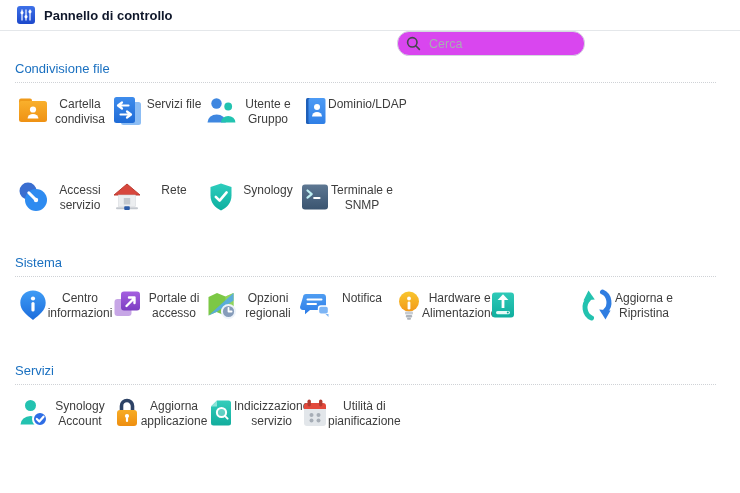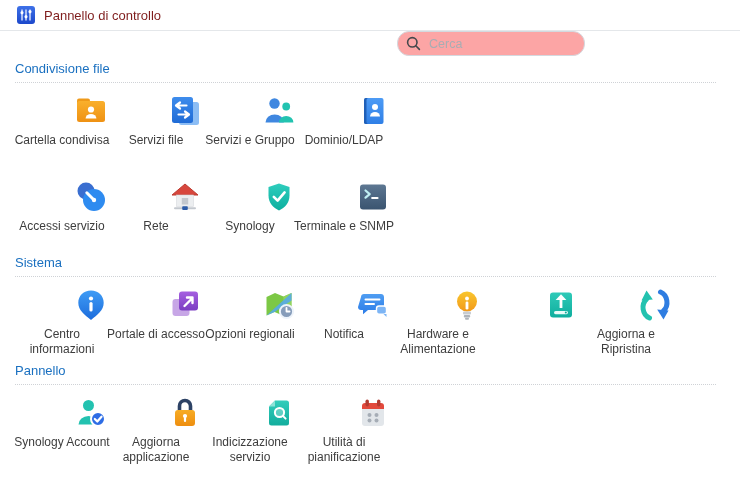--- a/index.html
+++ b/index.html
@@ -2,37 +2,37 @@
 <html><head>
 <meta charset="utf-8">
 <style>
   html,body{margin:0;padding:0;background:#fff;}
   .screen{position:relative;width:740px;height:493px;background:#fff;overflow:hidden;
           font-family:"Liberation Sans",sans-serif;}
   
   .titlebar{height:30px;display:flex;align-items:center;padding-left:17px;
             border-bottom:1px solid #e4e7ea;background:#fff;}
   .app-icon{width:18px;height:18px;display:inline-block;}
-  .page-title{font-size:13px;font-weight:normal;color:#7f1d1d;margin:0 0 0 9px;}
+  .page-title{font-size:13px;font-weight:bold;color:#0f172a;margin:0 0 0 9px;}
   
   .search-box{position:absolute;left:397px;top:31px;width:188px;height:25px;
               border:1px solid #d4d9df;border-radius:12px;display:flex;align-items:center;
-              padding:0 8px;box-sizing:border-box;background:#fca5a5;}
+              padding:0 8px;box-sizing:border-box;background:#d946ef;}
   .search-box svg{flex:0 0 auto;}
   .search-input{border:0;outline:none;flex:1;min-width:0;font-size:12.5px;color:#333;
                 margin-left:6px;font-family:"Liberation Sans",sans-serif;background:transparent;}
   .search-input::placeholder{color:#a8adb3;}
   
   .sections{padding:0 24px 0 15px;}
   .section{margin-top:6px;}
   .section:first-child{margin-top:30px;}
   .section-title{font-size:13px;color:#1a70c0;padding-bottom:6px;
                  border-bottom:1px dotted #cfd2d6;}
   .section-row{display:flex;padding-top:10px;}
-  .panel-item{width:94px;height:70px;display:flex;flex-direction:column;align-items:flex-end;
+  .panel-item{width:94px;height:70px;display:flex;flex-direction:row;align-items:flex-start;
               cursor:pointer;flex:0 0 auto;}
   .icon-slot{width:36px;height:36px;display:block;}
   .icon-slot svg{display:block;}
   .panel-label{margin-top:4px;font-size:12px;line-height:15px;color:#3d3d3d;
                text-align:center;white-space:pre-line;width:104px;margin-left:-5px;margin-right:-5px;}
   #icon-defs{position:absolute;width:0;height:0;overflow:hidden;}
 </style>
 </head>
 <body>
 
@@ -109,21 +109,21 @@
 
   <div class="panel-item">
     <span class="icon-slot">
               <svg width="36" height="36" viewBox="0 0 36 36">
     <circle cx="13.5" cy="10.5" r="5.2" fill="#3f87e0"></circle>
     <path d="M4.5 29.5 a9.2 8 0 0 1 18.4 0 z" fill="#3f87e0"></path>
     <circle cx="25.2" cy="13.5" r="3.9" fill="#22c3b0"></circle>
     <path d="M18 29.5 a7.2 6.6 0 0 1 14.4 0 z" fill="#22c3b0"></path>
   </svg>
             </span>
-    <span class="panel-label">Servizi e Gruppo</span>
+    <span class="panel-label">Utente e Gruppo</span>
   </div>
 
   <div class="panel-item">
     <span class="icon-slot">
               <svg width="36" height="36" viewBox="0 0 36 36">
     <defs>
                   <linearGradient id="gDl" x1="0" y1="0" x2="0" y2="1">
       <stop offset="0" stop-color="#4d9bf5"></stop>
                     <stop offset="1" stop-color="#2f7fe6"></stop>
                   </linearGradient>
@@ -319,21 +319,21 @@
     <path d="M20.2 22.5 L31.5 23.5 L26.5 32.5 Z" fill="#2f7de1"></path>
   </svg>
             </span>
     <span class="panel-label">Aggiorna e
 Ripristina</span>
   </div>
 </div>
   </section>
 
   <section class="section">
-    <div class="section-title">Pannello</div>
+    <div class="section-title">Servizi</div>
     <div class="section-row">
   <div class="panel-item">
     <span class="icon-slot">
               <svg width="36" height="36" viewBox="0 0 36 36">
     <circle cx="15.5" cy="10.5" r="5.5" fill="#23c2b0"></circle>
     <path d="M5.5 29.5 a10 8.6 0 0 1 20 0 z" fill="#23c2b0"></path>
     <circle cx="25" cy="24" r="7" fill="#2e6de5" stroke="#fff" stroke-width="2"></circle>
     <path d="M21.8 24 l2.5 2.5 4.2 -4.8" fill="none" stroke="#fff" stroke-width="2.2" stroke-linecap="round" stroke-linejoin="round"></path>
   </svg>
             </span>

